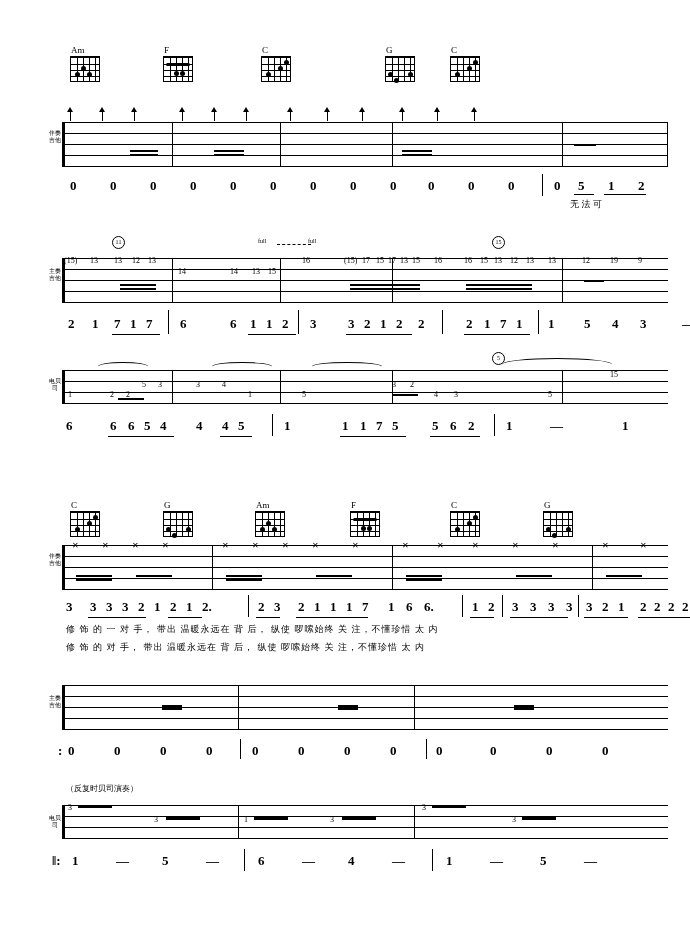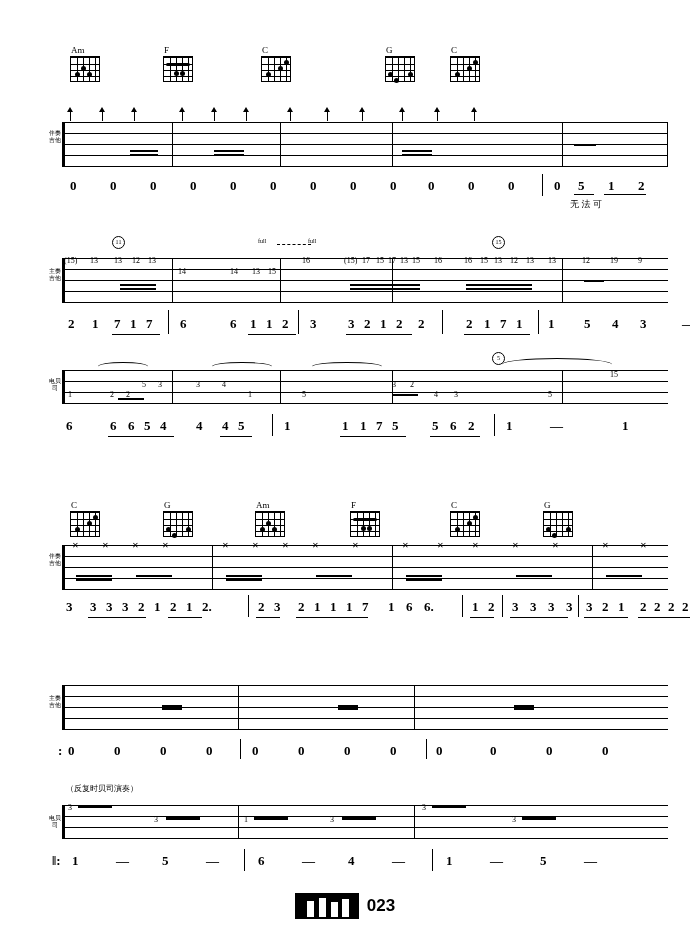--- a/index.html
+++ b/index.html
@@ -563,20 +563,22 @@
       <div class="underline" style="left:408px;top:18px;width:24px;"></div>
       <div class="underline" style="left:448px;top:18px;width:58px;"></div>
       <div class="underline" style="left:522px;top:18px;width:44px;"></div>
       <div class="underline" style="left:576px;top:18px;width:62px;"></div>
       <div class="barline" style="left:186px;top:-4px;height:22px;"></div>
       <div class="barline" style="left:400px;top:-4px;height:22px;"></div>
       <div class="barline" style="left:440px;top:-4px;height:22px;"></div>
       <div class="barline" style="left:516px;top:-4px;height:22px;"></div>
     </div>
 
+    <div class="lyric" style="left:66px;top:128px;letter-spacing:1px;">修 饰 的 一   对 手，       带出 温暖永远在   背  后，        纵使 啰嗦始终 关 注，不懂珍惜 太 内</div>
+    <div class="lyric" style="left:66px;top:146px;letter-spacing:1px;">修 饰 的      对 手，       带出 温暖永远在   背  后，        纵使 啰嗦始终 关 注，不懂珍惜 太 内</div>
 
     <div class="sysLabel" style="left:48px;top:200px;">
       <span>主奏吉他</span>
     </div>
 
     <div class="abs" style="left:62px;right:22px;top:190px;height:46px;">
       <div class="staffline" style="top:0;"></div>
       <div class="staffline" style="top:11px;"></div>
       <div class="staffline" style="top:22px;"></div>
       <div class="staffline" style="top:33px;"></div>
@@ -648,23 +650,14 @@
       <span class="notenum" style="left:340px;">—</span>
       <span class="notenum" style="left:394px;">1</span>
       <span class="notenum" style="left:438px;">—</span>
       <span class="notenum" style="left:488px;">5</span>
       <span class="notenum" style="left:532px;">—</span>
       <div class="barline" style="left:192px;top:-4px;height:22px;"></div>
       <div class="barline" style="left:380px;top:-4px;height:22px;"></div>
     </div>
   </div>
 
-  <div class="footer">
-    <span class="band">
-      <span class="fig" style="left:12px;height:16px;"></span>
-      <span class="fig" style="left:24px;height:19px;"></span>
-      <span class="fig" style="left:36px;height:15px;"></span>
-      <span class="fig" style="left:47px;height:18px;"></span>
-    </span>
-    <span class="pagenum">023</span>
-  </div>
 
 </div>
 
 </body></html>

